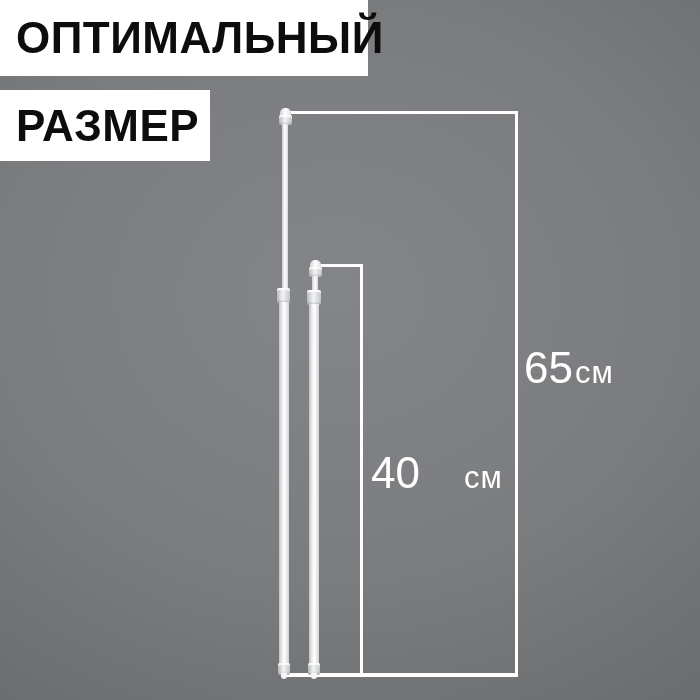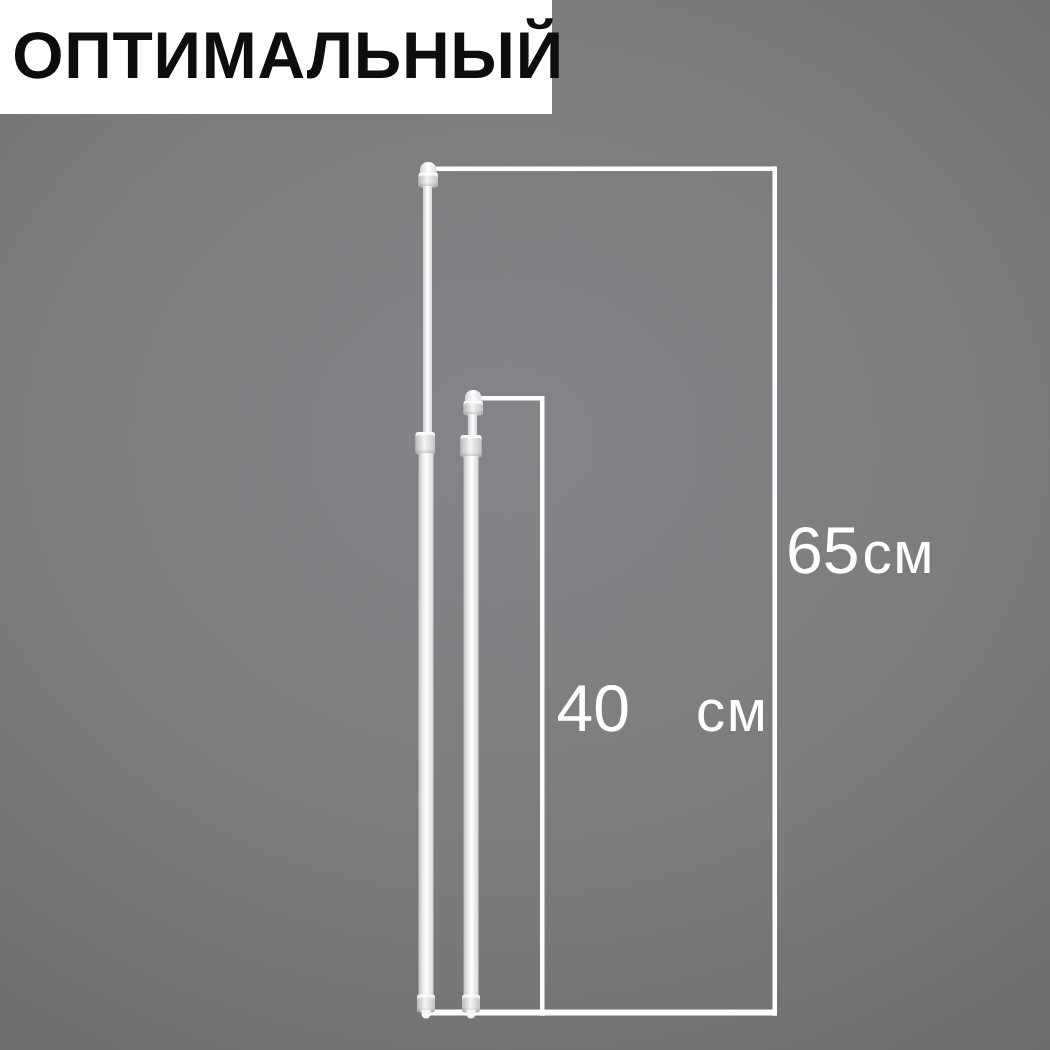--- a/index.html
+++ b/index.html
@@ -18,21 +18,21 @@
   
   .banner {
     position: absolute; left: 0;
     background: var(--banner-bg, #ffffff);
     display: flex; align-items: center;
     padding-left: 16px; box-sizing: border-box;
     color: var(--banner-text, #0d0d0d);
     font-weight: bold; font-size: 44px; letter-spacing: 0.5px;
     white-space: nowrap;
   }
-  #banner-line1 { top: 0;    width: 368px; height: 76px; justify-content: center; }
+  #banner-line1 { top: 0;    width: 368px; height: 76px; }
   #banner-line2 { top: 90px; width: 210px; height: 71px; }
 
   
   .dim-line {
     position: absolute; background: var(--dimension-line, #ffffff);
     z-index: 1;
   }
   #dim65-top    { left: 290px; top: 111px; width: 227px; height: 3px; }
   #dim65-right  { left: 515px; top: 111px; width: 3px;  height: 566px; }
   #dim-bottom   { left: 283px; top: 673px; width: 235px; height: 4px; }
@@ -40,21 +40,21 @@
   #dim40-right  { left: 360px; top: 264px; width: 3px;  height: 413px; }
 
   
   .dim-label {
     position: absolute; z-index: 3;
     display: flex; align-items: baseline;
     color: var(--dimension-label, #ffffff);
     line-height: 1;
   }
   .dim-label .value { font-size: 44px; }
-  .dim-label .unit  { font-size: 39px; margin-left: 2px; letter-spacing: 1px; }
+  .dim-label .unit  { font-size: 31px; margin-left: 2px; letter-spacing: 1px; }
   #label-65 { left: 524px; top: 346px; }
   #label-40 { left: 371px; top: 451px; gap: 42px; }
 
   
   .rod-part { position: absolute; z-index: 2; }
   .finial {
     background: linear-gradient(90deg, #d4d5d7, #ffffff 50%, #dcddde);
     border-radius: 5px 5px 2px 2px;
   }
   .cap, .joint, .bottom-cap {
@@ -128,14 +128,17 @@
     <span class="unit">см</span>
   </div>
   <div class="dim-label" id="label-40">
     <span class="value">40</span>
     <span class="unit">см</span>
   </div>
 
   <div class="banner" id="banner-line1">
     <span>ОПТИМАЛЬНЫЙ</span>
   </div>
+  <div class="banner" id="banner-line2">
+    <span>РАЗМЕР</span>
+  </div>
 
 </div>
 
 </body></html>

